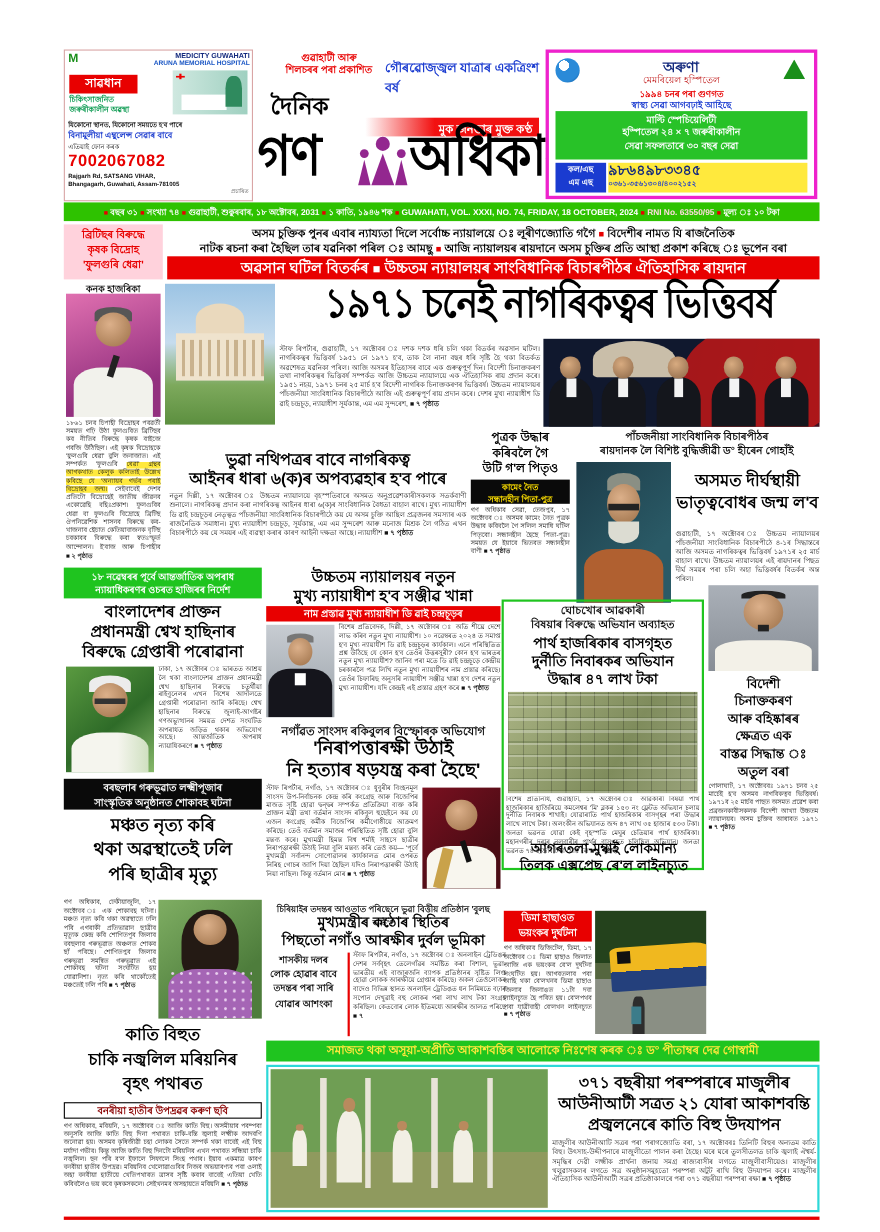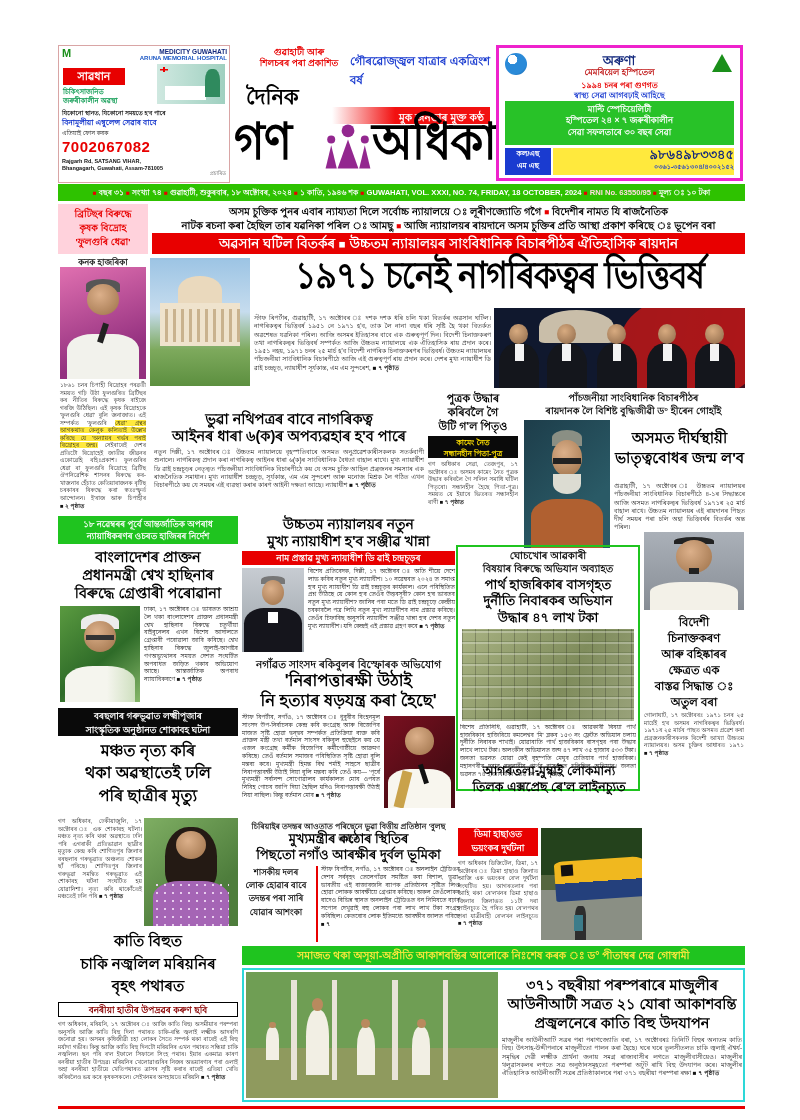--- a/index.html
+++ b/index.html
@@ -26,26 +26,26 @@
   .la-phone{color:#e80000;font-weight:bold;font-size:15px;letter-spacing:.5px;}
   .masthead{left:232px;top:45px;width:260px;height:136px;}
   .mh-pub{color:#e80000;font-weight:bold;font-size:9px;line-height:1.2;text-align:center;white-space:pre-line;}
   .mh-anniv{color:#1a3bd0;font-weight:bold;font-size:11.5px;}
   .mh-slogan{background:linear-gradient(to right,#fff,#f21010 40%);color:#fff;font-weight:bold;font-size:10.5px;
              text-align:right;padding:3px 6px 0 0;height:17px;}
   .mh-dainik{font-size:21px;font-weight:bold;color:#000;}
   .mh-big{font-size:47px;font-weight:bold;color:#000;letter-spacing:-1px;transform:scaleY(1.08);transform-origin:top left;}
   .right-ad{left:496px;top:45px;width:247px;height:136px;border:3px solid #ee22cc;background:#fff;box-sizing:border-box;padding-left:46px;}
   .ra-name1{color:#13297d;font-weight:bold;font-size:13px;}
-  .ra-name2{color:#c01818;font-weight:bold;font-size:8.5px;}
+  .ra-name2{color:#c01818;font-weight:normal;font-size:8.5px;}
   .ra-sub1{color:#e80000;font-weight:bold;font-size:8px;}
   .ra-sub2{color:#1a3bd0;font-weight:bold;font-size:8px;}
   .ra-green{background:#28c228;color:#fff;font-weight:bold;font-size:8.5px;text-align:center;line-height:1.35;padding-top:3px;}
   .ra-callbox{background:#1a3bd0;color:#fff;font-weight:bold;font-size:7.5px;text-align:center;}
-  .ra-yellow{background:#ffe93d;text-align:right;}
+  .ra-yellow{background:#ffe93d;text-align:left;}
   .ra-ph1{color:#13297d;font-weight:bold;font-size:13px;line-height:1.1;}
   .ra-ph2{color:#1a3bd0;font-weight:bold;font-size:6.5px;}
   .swirl{width:22px;height:22px;border-radius:50%;background:radial-gradient(circle at 35% 30%,#fff 22%,#2a8ad8 23% 68%,#0a4f92 100%);}
   .grlogo{width:20px;height:18px;background:#1a8f1a;clip-path:polygon(50% 0,100% 100%,0 100%);}
   
   .green-bar{left:58px;top:184px;width:687px;height:17px;background:#2ec200;color:#fff;font-weight:bold;
              font-size:7.6px;line-height:17px;text-align:center;white-space:nowrap;}
   .green-bar .rni{color:#ffdddd;}
   .pink-box{left:58px;top:204px;width:90px;height:50px;background:#ffd2dc;color:#e80000;font-weight:bold;
             font-size:9.5px;line-height:1.45;text-align:center;}
@@ -189,21 +189,21 @@
       <div class="ra-ph2">০৩৬১-৩৫৬১৩০৪/৪০০২১৫২</div>
     </div>
   </div>
 
   <div class="abs green-bar">
     <span class="bullet">■</span>
     <span>বছৰ ৩১</span>
     <span class="bullet">■</span>
     <span>সংখ্যা ৭৪</span>
     <span class="bullet">■</span>
-    <span>গুৱাহাটী, শুকুৰবাৰ, ১৮ অক্টোবৰ, ২০২৪</span>
+    <span>গুৱাহাটী, শুকুৰবাৰ, ১৮ অক্টোবৰ, 2031</span>
     <span class="bullet">■</span>
     <span>১ কাতি, ১৯৪৬ শক</span>
     <span class="bullet">■</span>
     <span>GUWAHATI, VOL. XXXI, NO. 74, FRIDAY, 18 OCTOBER, 2024</span>
     <span class="bullet">■</span>
     <span class="rni">RNI No. 63550/95</span>
     <span class="bullet">■</span>
     <span>মূল্য ঃ ১০ টকা</span>
   </div>
 

